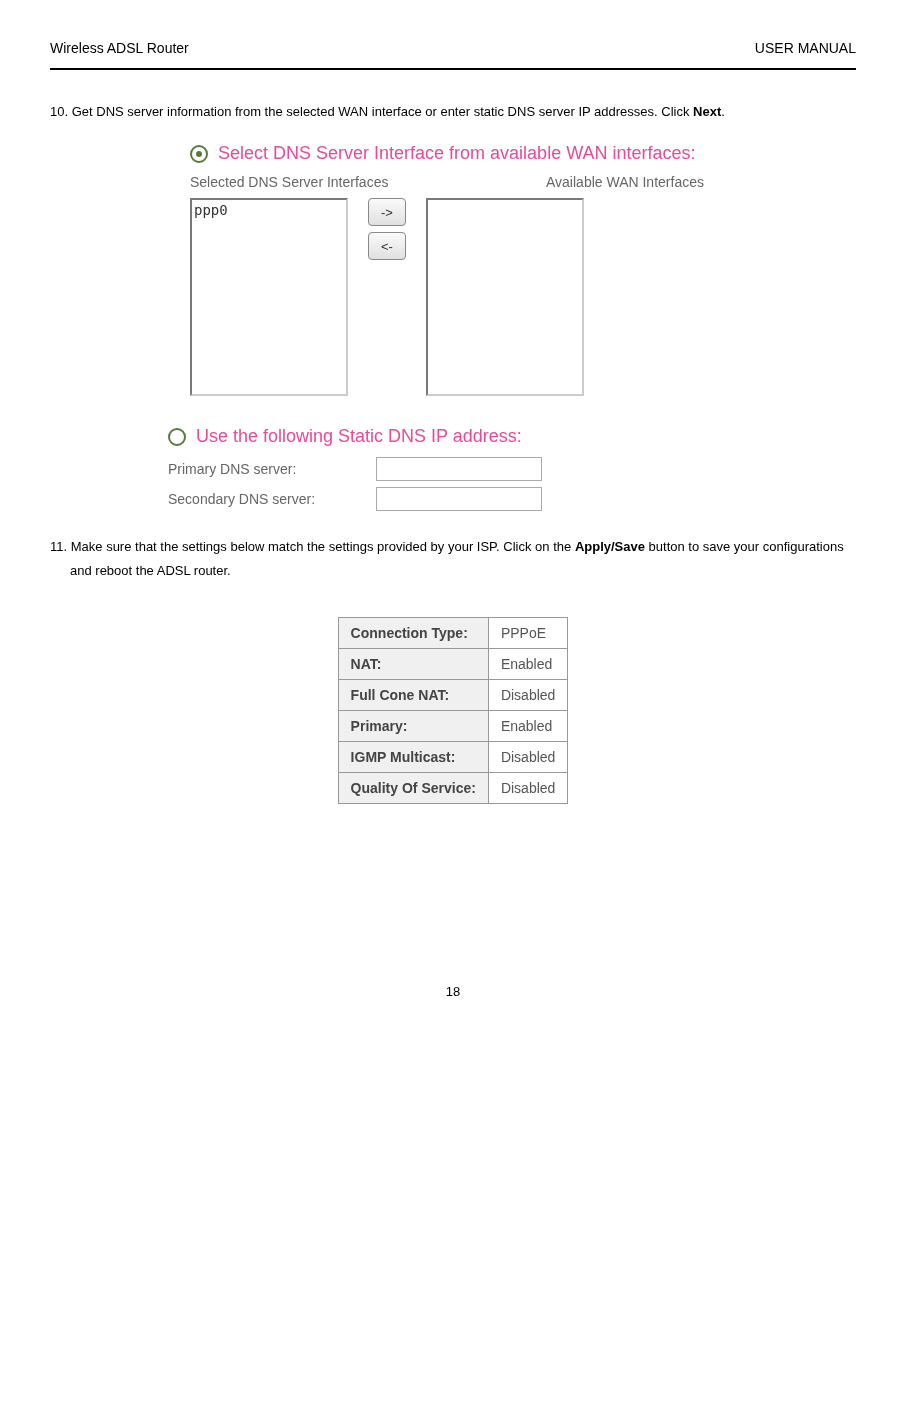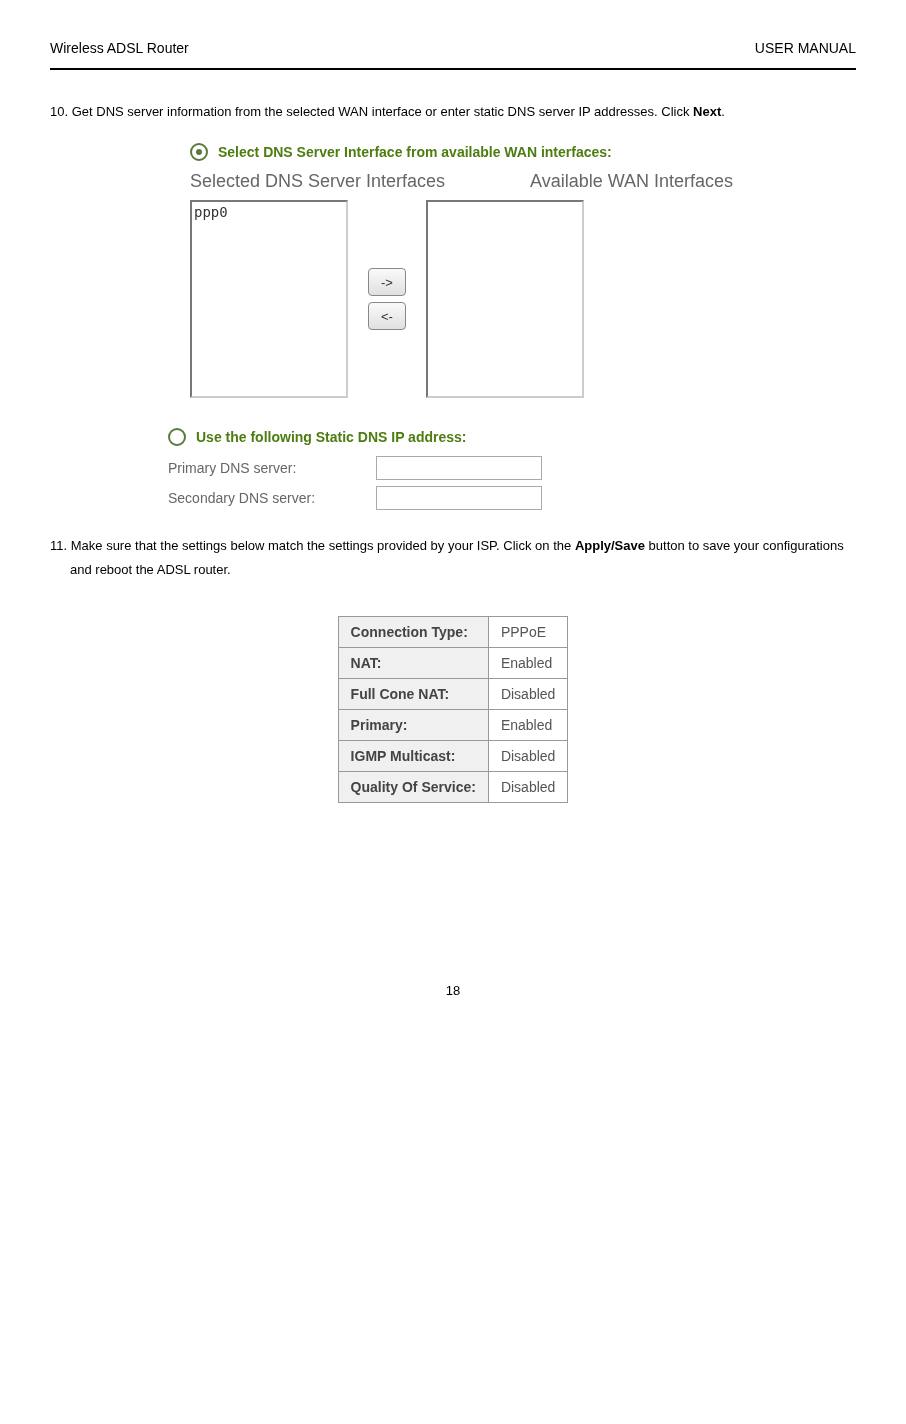--- a/index.html
+++ b/index.html
@@ -48,39 +48,40 @@
       justify-content: center;
     }
     .radio-circle.selected::after {
       content: '';
       width: 6px;
       height: 6px;
       background: #5a7a3a;
       border-radius: 50%;
     }
     .radio-label {
-      font-weight: bold;
-      color: #4d7c0f;
-      font-size: 14px;
+      font-weight: normal;
+      color: #ec4899;
+      font-size: 18px;
     }
     .dns-section {
       margin-left: 140px;
     }
     .columns-labels {
       display: flex;
       color: #666;
-      font-size: 18px;
+      font-size: 14px;
       margin-bottom: 8px;
+      gap: 16px;
     }
     .col-left-label {
       width: 340px;
     }
     .listboxes {
       display: flex;
-      align-items: center;
+      align-items: flex-start;
       gap: 20px;
       margin-bottom: 30px;
     }
     .listbox {
       width: 150px;
       height: 190px;
       border: 2px inset #ccc;
       background: #fff;
       font-family: monospace;
       font-size: 14px;

